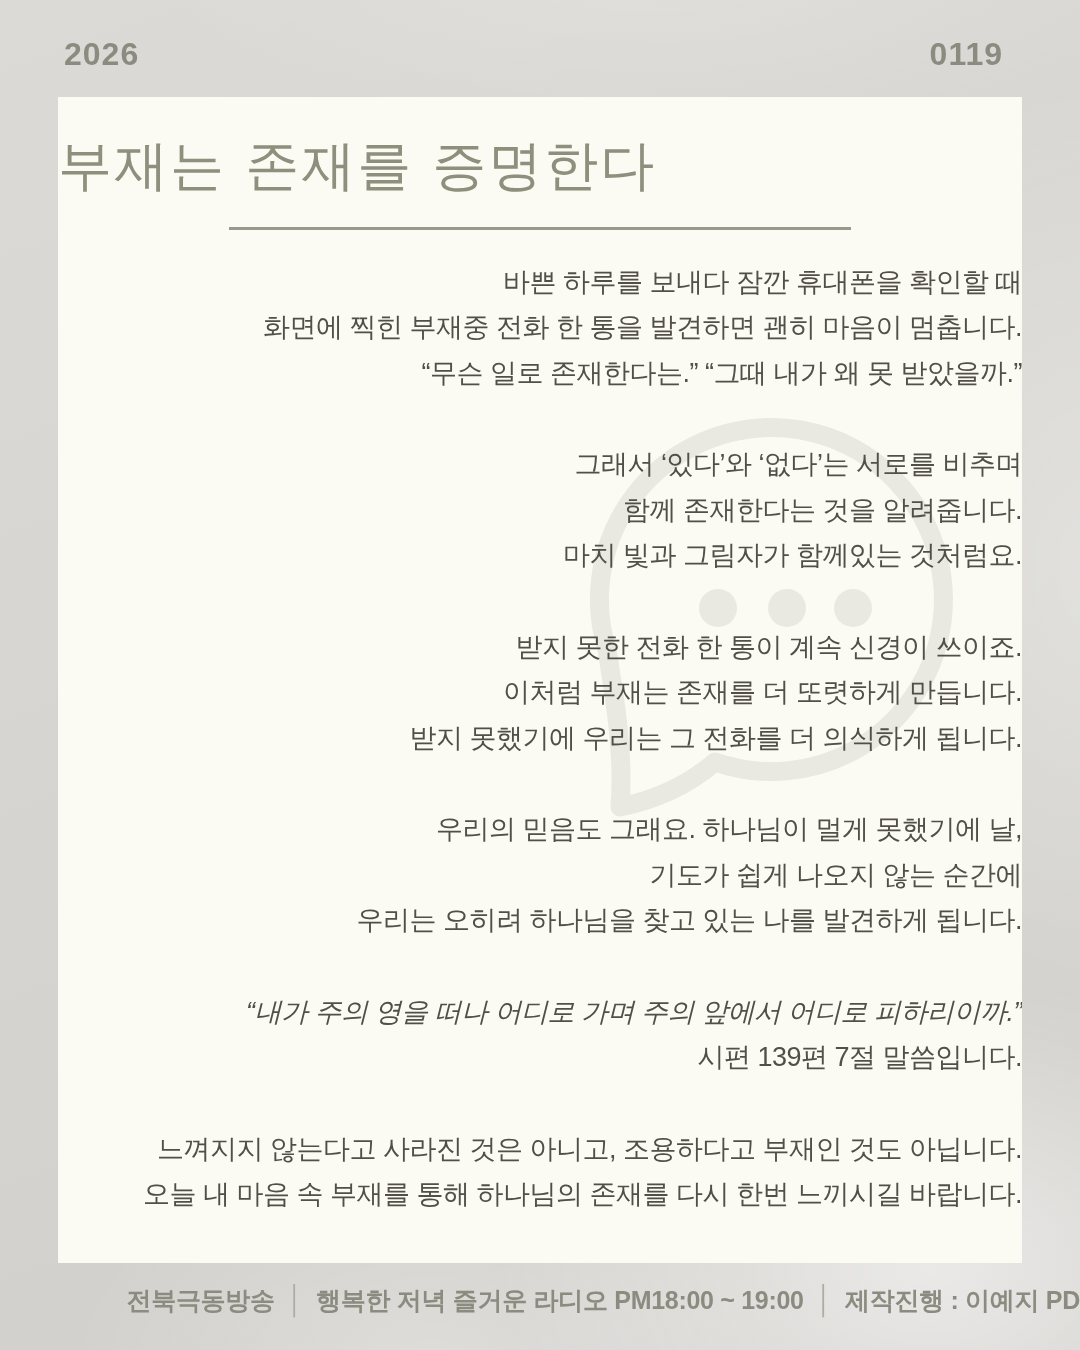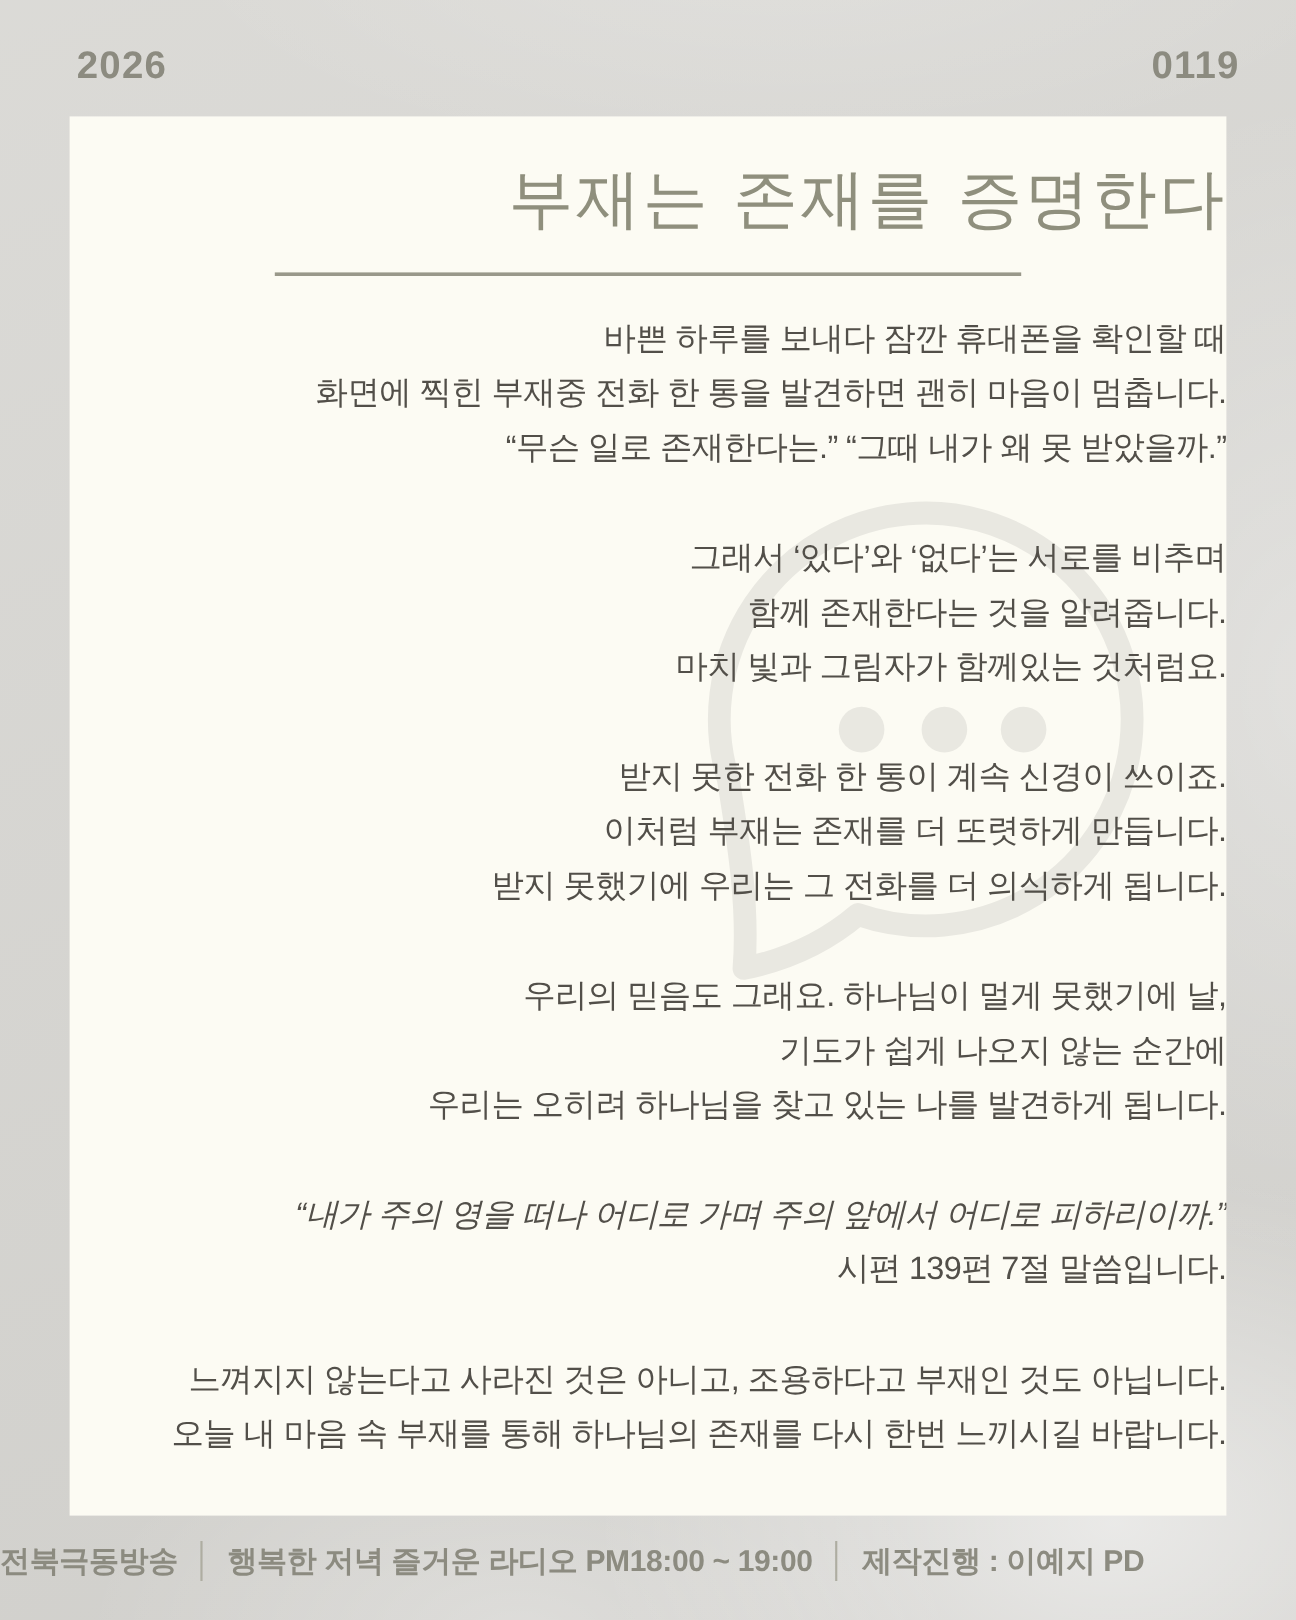--- a/index.html
+++ b/index.html
@@ -22,29 +22,29 @@
       radial-gradient(ellipse 520px 300px at 40% 101%, rgba(255,255,255,.28), transparent 70%),
       radial-gradient(ellipse 700px 260px at 60% -4%, rgba(255,255,255,.18), transparent 75%),
       linear-gradient(160deg, rgba(255,255,255,.10) 0%, rgba(0,0,0,.035) 100%);
   }
   .hdr{
     position:absolute;top:36px;
     font-size:32px;font-weight:bold;letter-spacing:1px;
     color:var(--meta);
   }
   .hdr-left{left:64px;}
-  .hdr-right{right:47px;}
+  .hdr-right{right:77px;}
   .card{
     position:absolute;left:58px;top:97px;width:964px;height:1166px;
     background:var(--card);
     overflow:hidden;
   }
   .card-title{
     margin-top:36px;
-    text-align:right;
+    text-align:left;
     font-family:"DejaVu Serif","Liberation Serif",serif;
     font-weight:500;
     font-size:54px;line-height:1.22;letter-spacing:2px;
     color:var(--title);
     position:relative;z-index:2;
   }
   .title-divider{
     width:622px;height:3px;margin:28px auto 0;
     background:var(--divider);
     position:relative;z-index:2;
@@ -60,21 +60,21 @@
   }
   .para{
     font-size:27px;line-height:45.5px;letter-spacing:-0.5px;
     color:var(--body-text);
     margin:0 0 46px 0;
     white-space:nowrap;
   }
   .q-italic{font-style:italic;margin-top:12px;}
   .footer{
     position:absolute;left:0;top:1284px;width:1080px;
-    text-align:left;
+    text-align:right;
     font-size:25px;font-weight:bold;letter-spacing:-0.3px;
     color:var(--meta);
   }
   .sep{
     color:var(--sep);font-weight:400;
     padding:0 13px;
     display:inline-block;transform:translateY(-1px) scaleY(1.1);
   }
 </style>
 </head>

